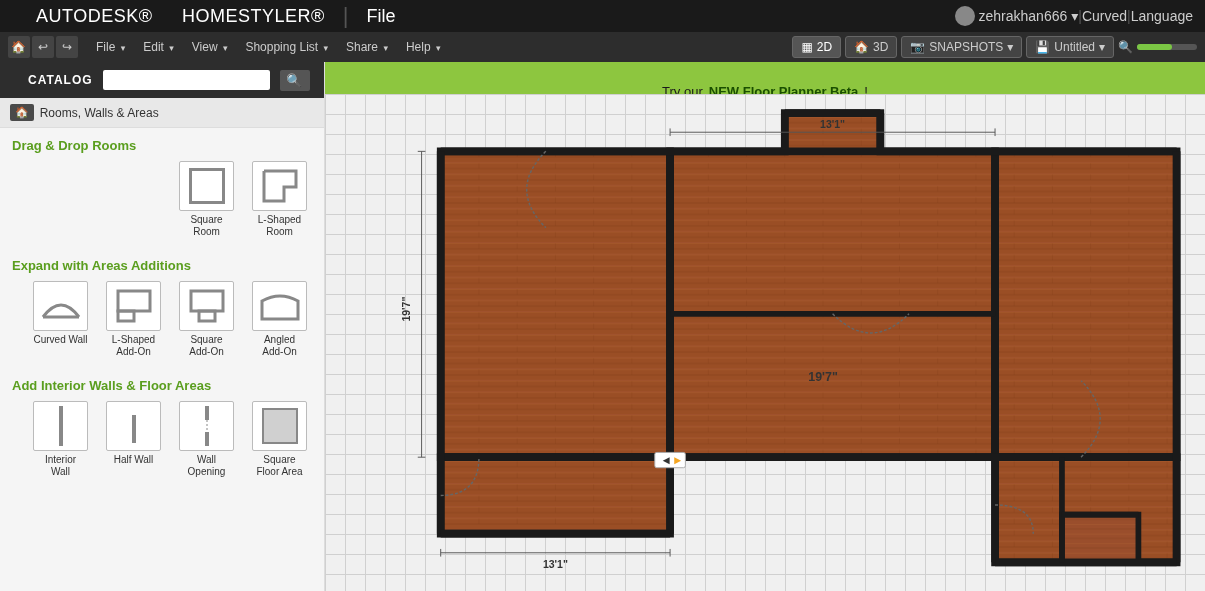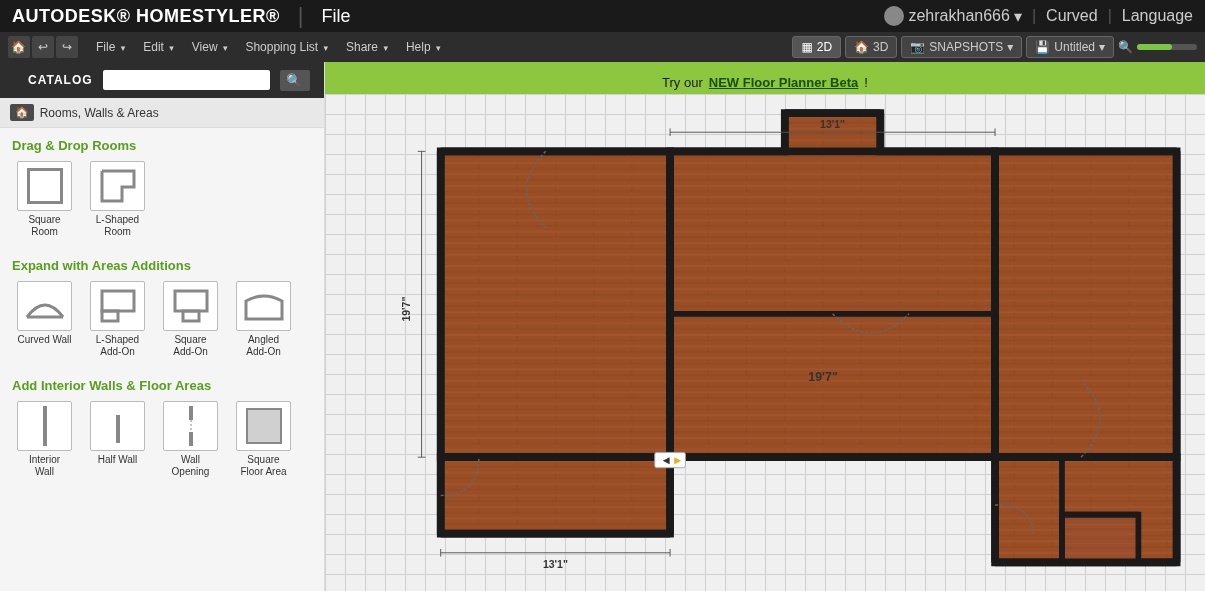--- a/index.html
+++ b/index.html
@@ -7,23 +7,23 @@
 
     
     #brand-bar {
       display: flex; align-items: center;
       background: #1a1a1a; color: #fff;
       height: 32px; padding: 0 12px;
       justify-content: space-between;
     }
     #brand-bar .brand-left { display: flex; align-items: center; gap: 10px; }
     #brand-bar .brand-title { font-size: 18px; font-weight: bold; letter-spacing: 0.5px; }
-    #brand-bar .brand-title span { font-weight: bold; }
+    #brand-bar .brand-title span { font-weight: normal; margin-left: 24px; }
     #brand-bar .divider { color: #555; font-size: 22px; margin: 0 8px; }
-    #brand-bar .brand-right { display: flex; align-items: center; gap: 10px; font-size: 16px; color: #ccc; justify-content: center; }
+    #brand-bar .brand-right { display: flex; align-items: center; font-size: 14px; color: #ccc; justify-content: center; }
     #brand-bar .brand-right a { color: #ccc; text-decoration: none; }
     #brand-bar .brand-right .user { display: flex; align-items: center; gap: 4px; }
     #brand-bar .brand-right .user-avatar { width: 20px; height: 20px; border-radius: 50%; background: #888; display: inline-block; }
 
     
     #menu-bar {
       display: flex; align-items: center;
       background: #2d2d2d; color: #ccc;
       height: 30px; padding: 0 8px; gap: 2px;
     }
@@ -92,38 +92,38 @@
       display: flex; align-items: center;
       background: #e8e8e8; border-bottom: 1px solid #ddd;
       padding: 5px 10px; gap: 6px; min-height: 30px;
     }
     #sidebar .breadcrumb .home-icon { background: #4a4a4a; color: #fff; padding: 2px 5px; border-radius: 2px; font-size: 11px; cursor: pointer; }
     #sidebar .breadcrumb .bc-text { font-size: 12px; color: #333; }
 
     #sidebar .section { padding: 10px 12px; }
     #sidebar .section-title { font-size: 13px; font-weight: bold; color: #5a9e1e; margin-bottom: 8px; }
 
-    .room-grid { display: flex; gap: 8px; flex-wrap: wrap; }
+    .room-grid { display: flex; gap: 8px; flex-wrap: wrap; justify-content: flex-end; }
     .room-item { display: flex; flex-direction: column; align-items: center; width: 65px; cursor: pointer; }
     .room-icon-box {
       width: 55px; height: 50px;
       border: 1px solid #bbb; background: #fff;
       display: flex; align-items: center; justify-content: center;
       border-radius: 2px; margin-bottom: 3px;
     }
     .room-item .room-label { font-size: 10px; color: #333; text-align: center; line-height: 1.2; }
 
     
     #canvas-area {
       flex: 1; background: #e8e8e8;
       position: relative; overflow: hidden;
     }
     #canvas-area .promo-bar {
       background: #8dc63f; color: #1a1a1a;
-      padding: 13px 12px; text-align: center; font-size: 13px;
+      padding: 22px 12px; text-align: center; font-size: 13px;
       display: flex; align-items: center; justify-content: center; gap: 6px;
     }
     #canvas-area .promo-bar a { color: #1a4f00; font-weight: bold; text-decoration: underline; }
     #canvas-area .grid-bg {
       position: absolute; top: 32px; left: 0; right: 0; bottom: 0;
       background-image:
         linear-gradient(to right, #d0d0d0 1px, transparent 1px),
         linear-gradient(to bottom, #d0d0d0 1px, transparent 1px);
       background-size: 20px 20px;
       background-color: #f0f0f0;

